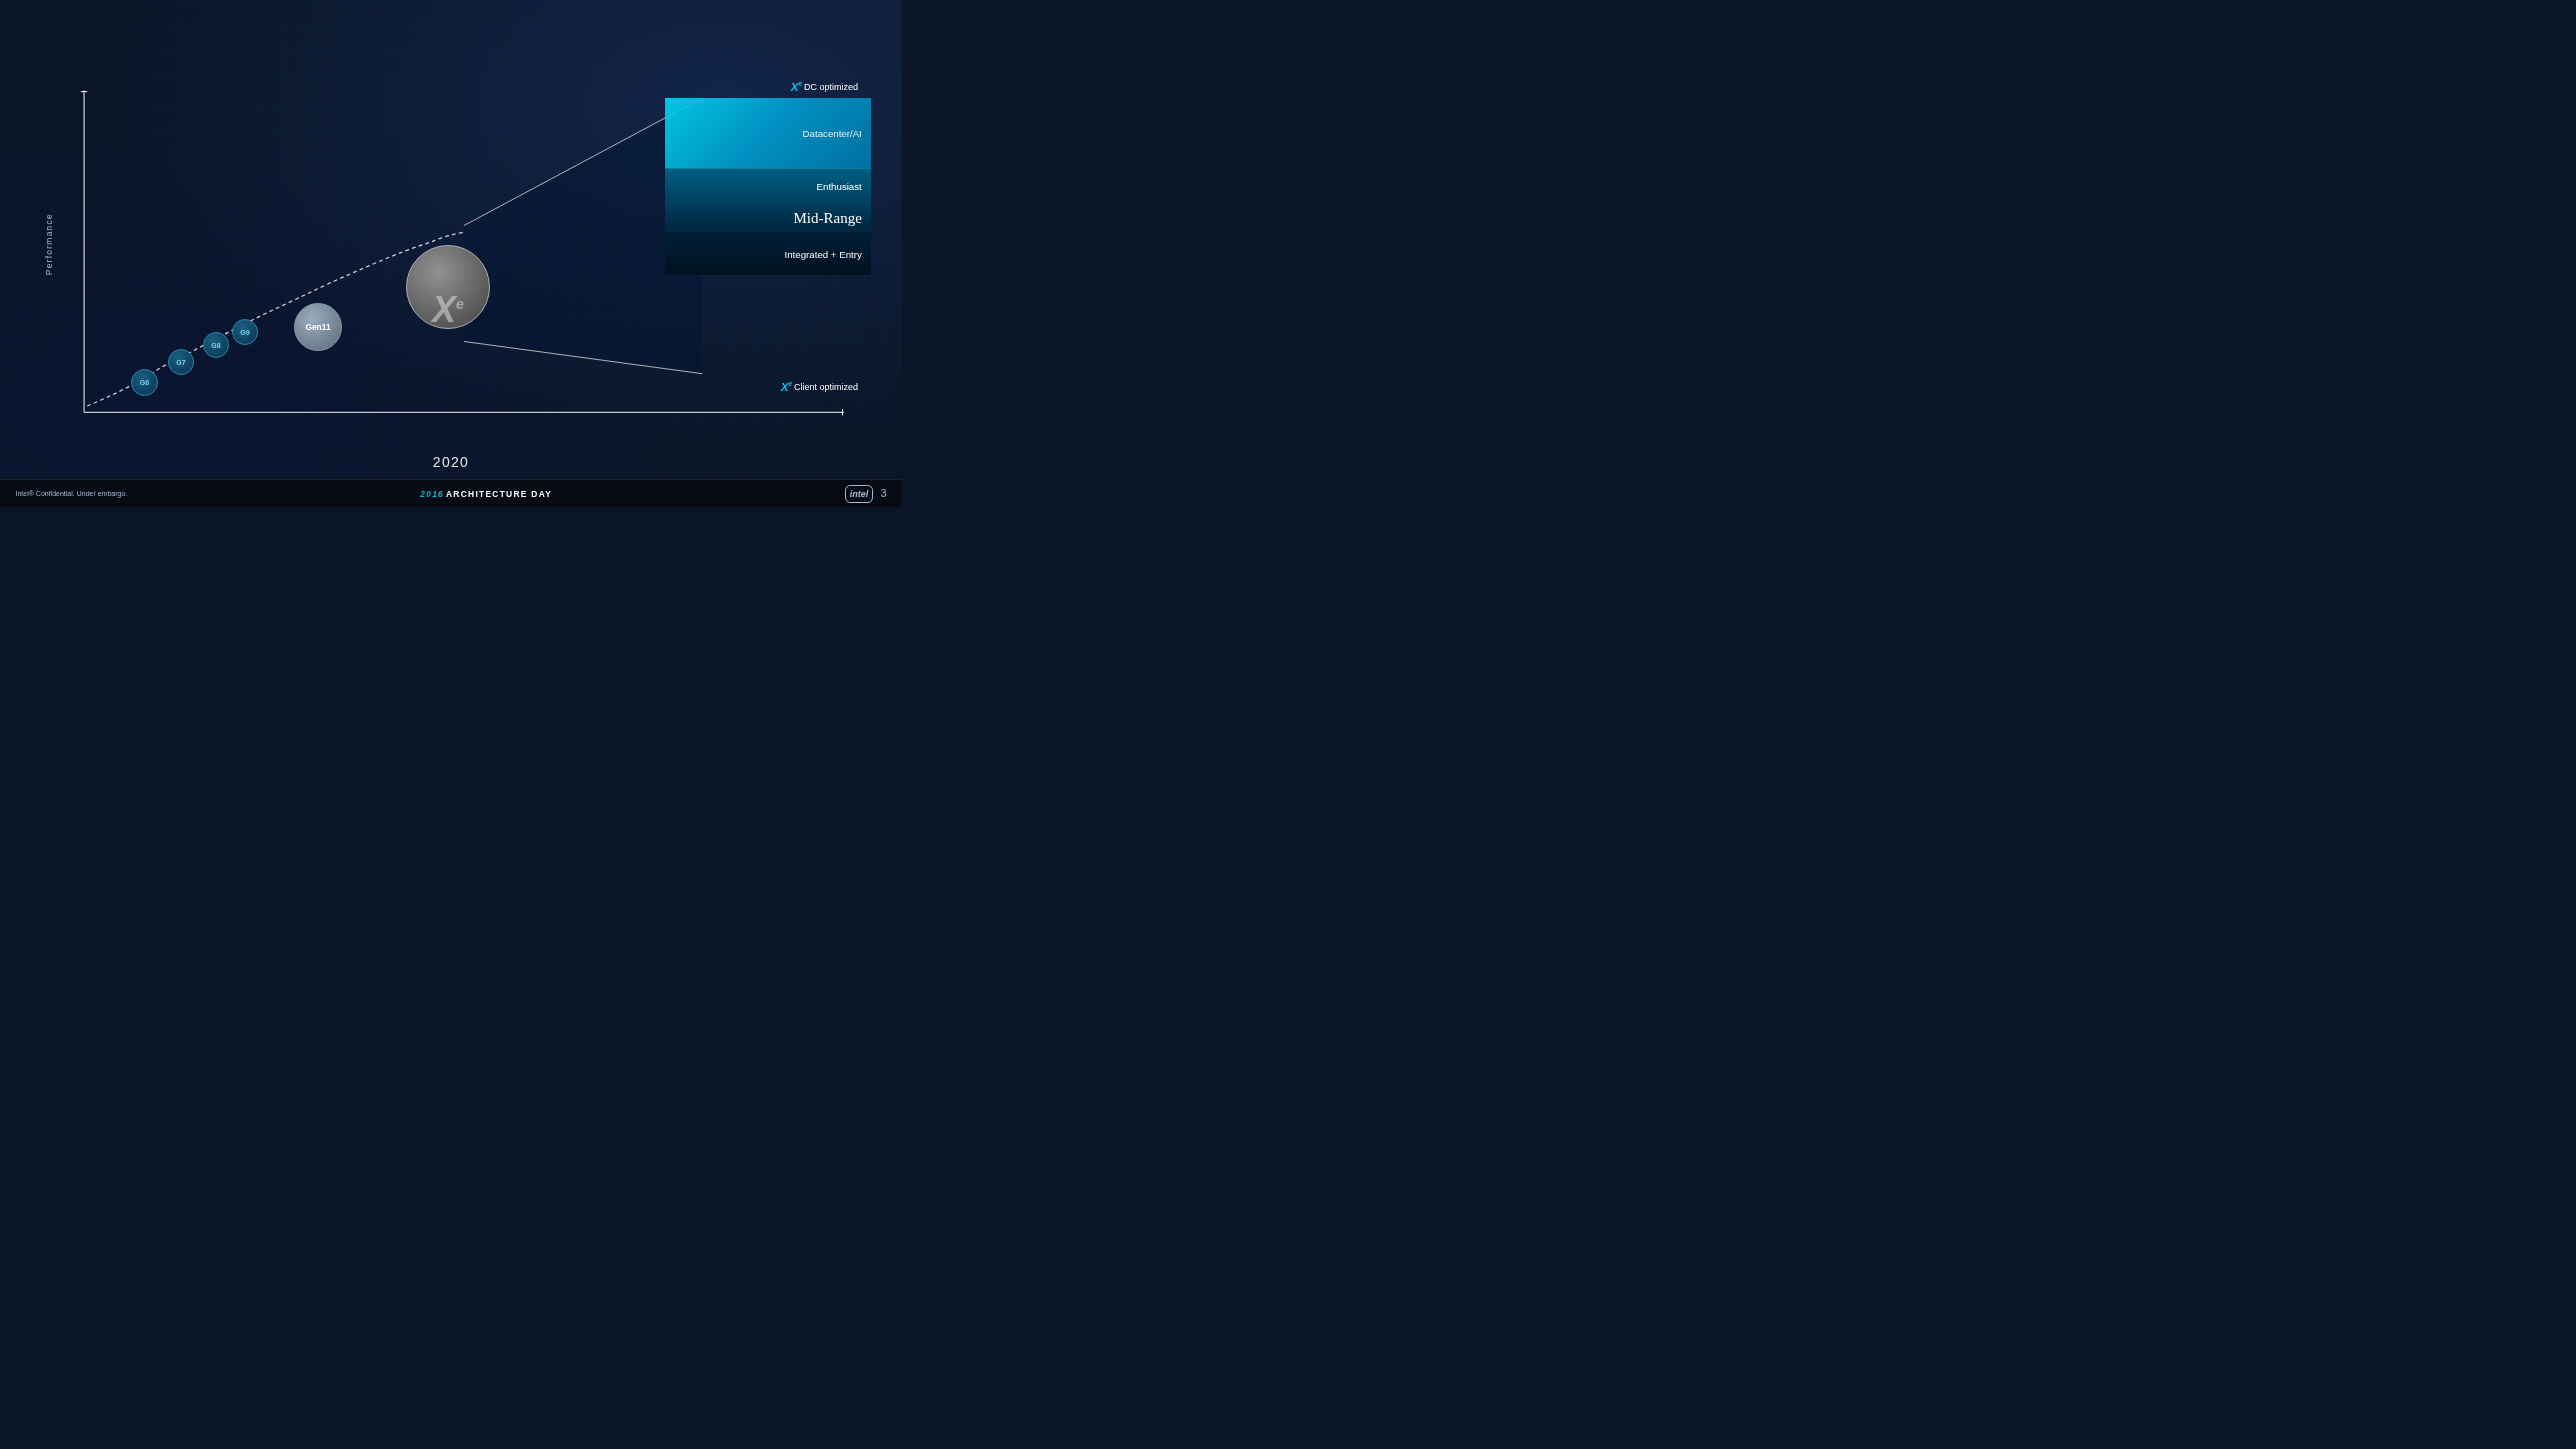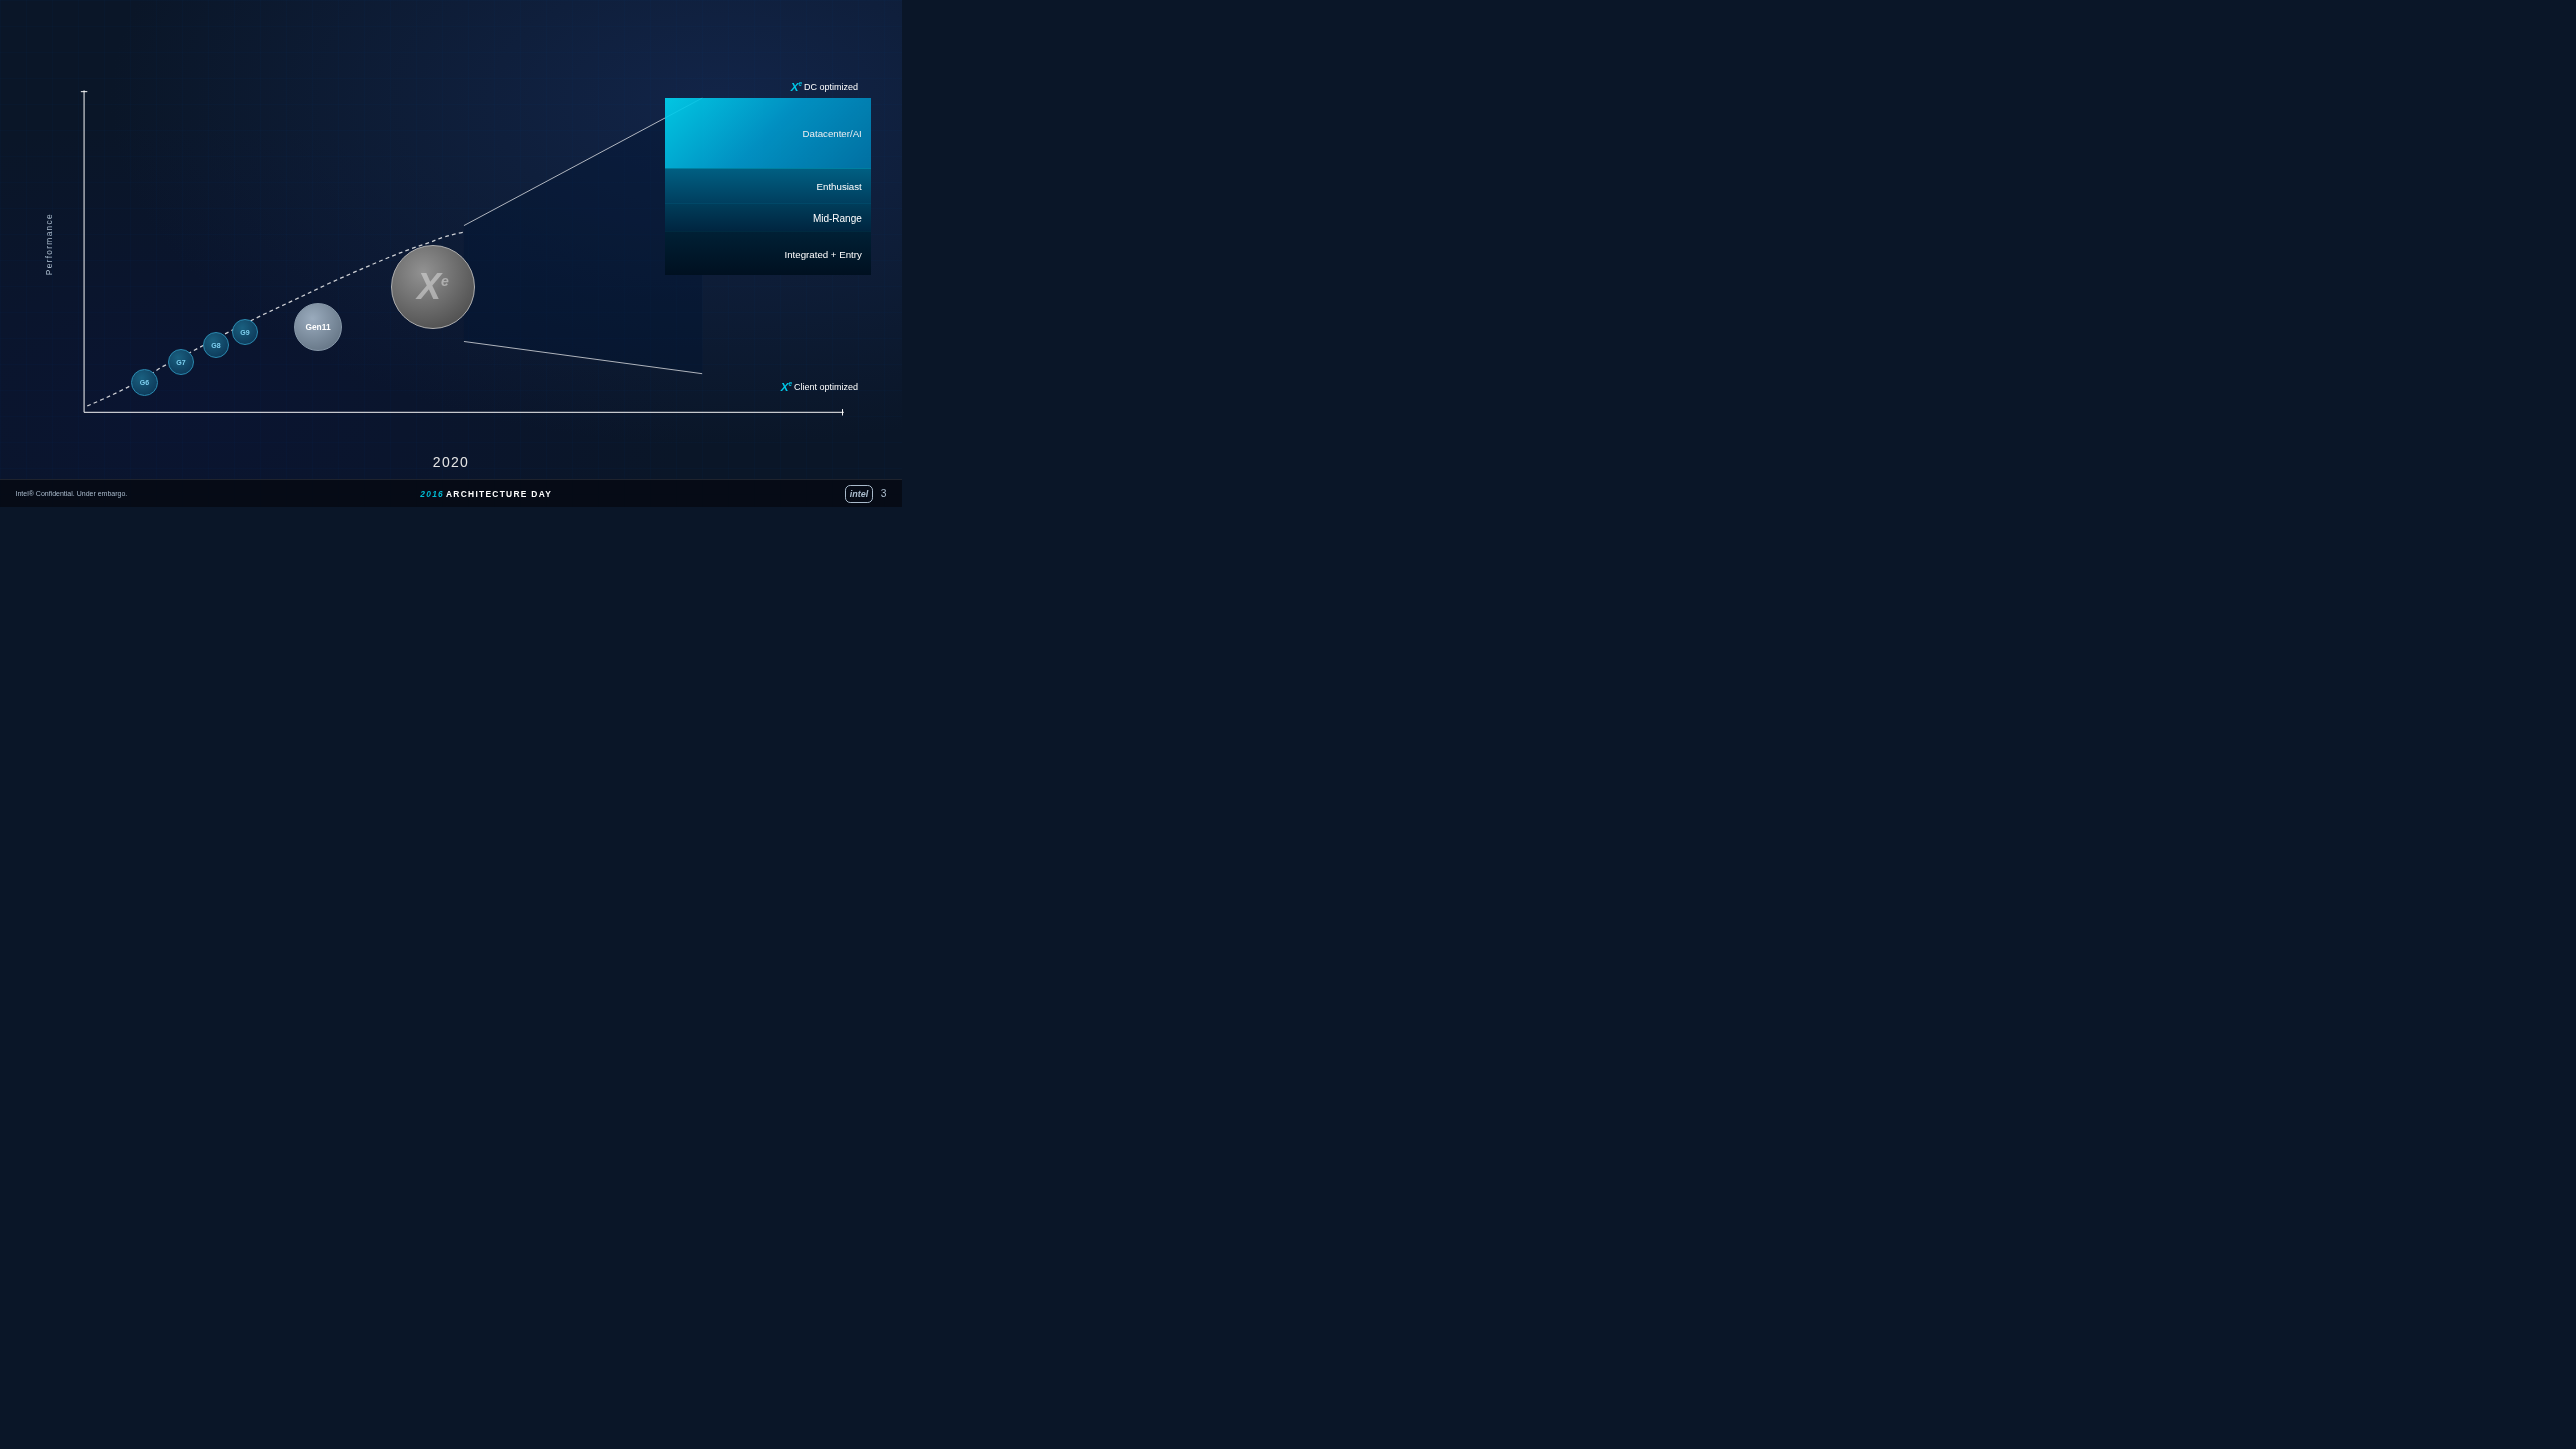--- a/index.html
+++ b/index.html
@@ -306,21 +306,21 @@
 
       <div class="bar-dc" style="position:absolute;top:0;left:0;right:0;height:70px;background:linear-gradient(135deg,#00d4f0 0%,#0099cc 50%,#0077aa 100%);opacity:0.92;">
         <div class="bar-label" style="position:absolute;right:9px;top:50%;transform:translateY(-50%);color:#fff;font-size:9.7px;font-weight:500;">Datacenter/AI</div>
       </div>
 
       <div style="position:absolute;top:70px;left:0;right:0;height:35px;background:linear-gradient(180deg,#005f82 0%,#003f5f 100%);border-top:0.6px solid #0080a0;">
         <div style="position:absolute;right:9px;top:50%;transform:translateY(-50%);color:#fff;font-size:9.7px;font-weight:500;">Enthusiast</div>
       </div>
 
       <div style="position:absolute;top:105px;left:0;right:0;height:28px;background:linear-gradient(180deg,#003d5a 0%,#002540 100%);border-top:0.6px solid #004868;">
-        <div style="position:absolute;right:9px;top:50%;transform:translateY(-50%);color:#fff;font-size:10px;font-weight:500;">Mid-Range</div>
+        <div style="position:absolute;right:9px;top:50%;transform:translateY(-50%);color:#fff;font-size:15px;font-weight:500;font-family:Liberation Serif, serif;">Mid-Range</div>
       </div>
 
       <div style="position:absolute;top:133px;left:0;right:0;height:44px;background:linear-gradient(180deg,#002035 0%,#001020 100%);border-top:0.6px solid #002a40;">
         <div style="position:absolute;right:9px;top:50%;transform:translateY(-50%);color:#fff;font-size:9.7px;font-weight:500;">Integrated + Entry</div>
       </div>
 
     </div>
 
     
     <div class="xe-label-top" style="position:absolute;right:18px;top:9px;color:#fff;font-size:9px;display:flex;align-items:center;gap:1.9px;">
@@ -328,21 +328,21 @@
       <span>DC optimized</span>
     </div>
 
     
     <div class="xe-label-bottom" style="position:absolute;right:18px;top:309px;color:#fff;font-size:9px;display:flex;align-items:center;gap:1.9px;">
       <span style="font-size:11.6px;font-weight:700;color:#00c8e8;font-style:italic;">X<sup style="font-size:6.4px;">e</sup></span>
       <span>Client optimized</span>
     </div>
 
     
-    <div class="xe-circle" style="position:absolute;left:352px;top:174px;width:84px;height:84px;border-radius:50%;background:radial-gradient(circle at 38% 32%,#929292,#404040);border:1.9px solid #b0b0b0;display:flex;align-items:center;justify-content:center;z-index:20;">
+    <div class="xe-circle" style="position:absolute;left:367px;top:174px;width:84px;height:84px;border-radius:50%;background:radial-gradient(circle at 38% 32%,#929292,#404040);border:1.9px solid #b0b0b0;display:flex;align-items:flex-end;justify-content:center;z-index:20;">
       <span style="font-size:36px;font-weight:700;color:rgba(220,220,220,0.55);font-style:italic;line-height:1;">X<sup style="font-size:14px;vertical-align:super;">e</sup></span>
     </div>
 
     
     <div style="position:absolute;left:255px;top:232px;width:48px;height:48px;border-radius:50%;background:radial-gradient(circle at 38% 32%,#9aabbd,#5a6a7a);border:1.3px solid #8899aa;display:flex;align-items:center;justify-content:center;z-index:10;">
       <span style="font-size:8.4px;font-weight:600;color:#ffffff;">Gen11</span>
     </div>
 
     
     <div class="g-circle" style="position:absolute;left:92px;top:298px;width:27px;height:27px;border-radius:50%;background:radial-gradient(circle at 38% 32%,#1a6080,#0a3050);border:1.3px solid #2a8ab0;display:flex;align-items:center;justify-content:center;z-index:10;">

